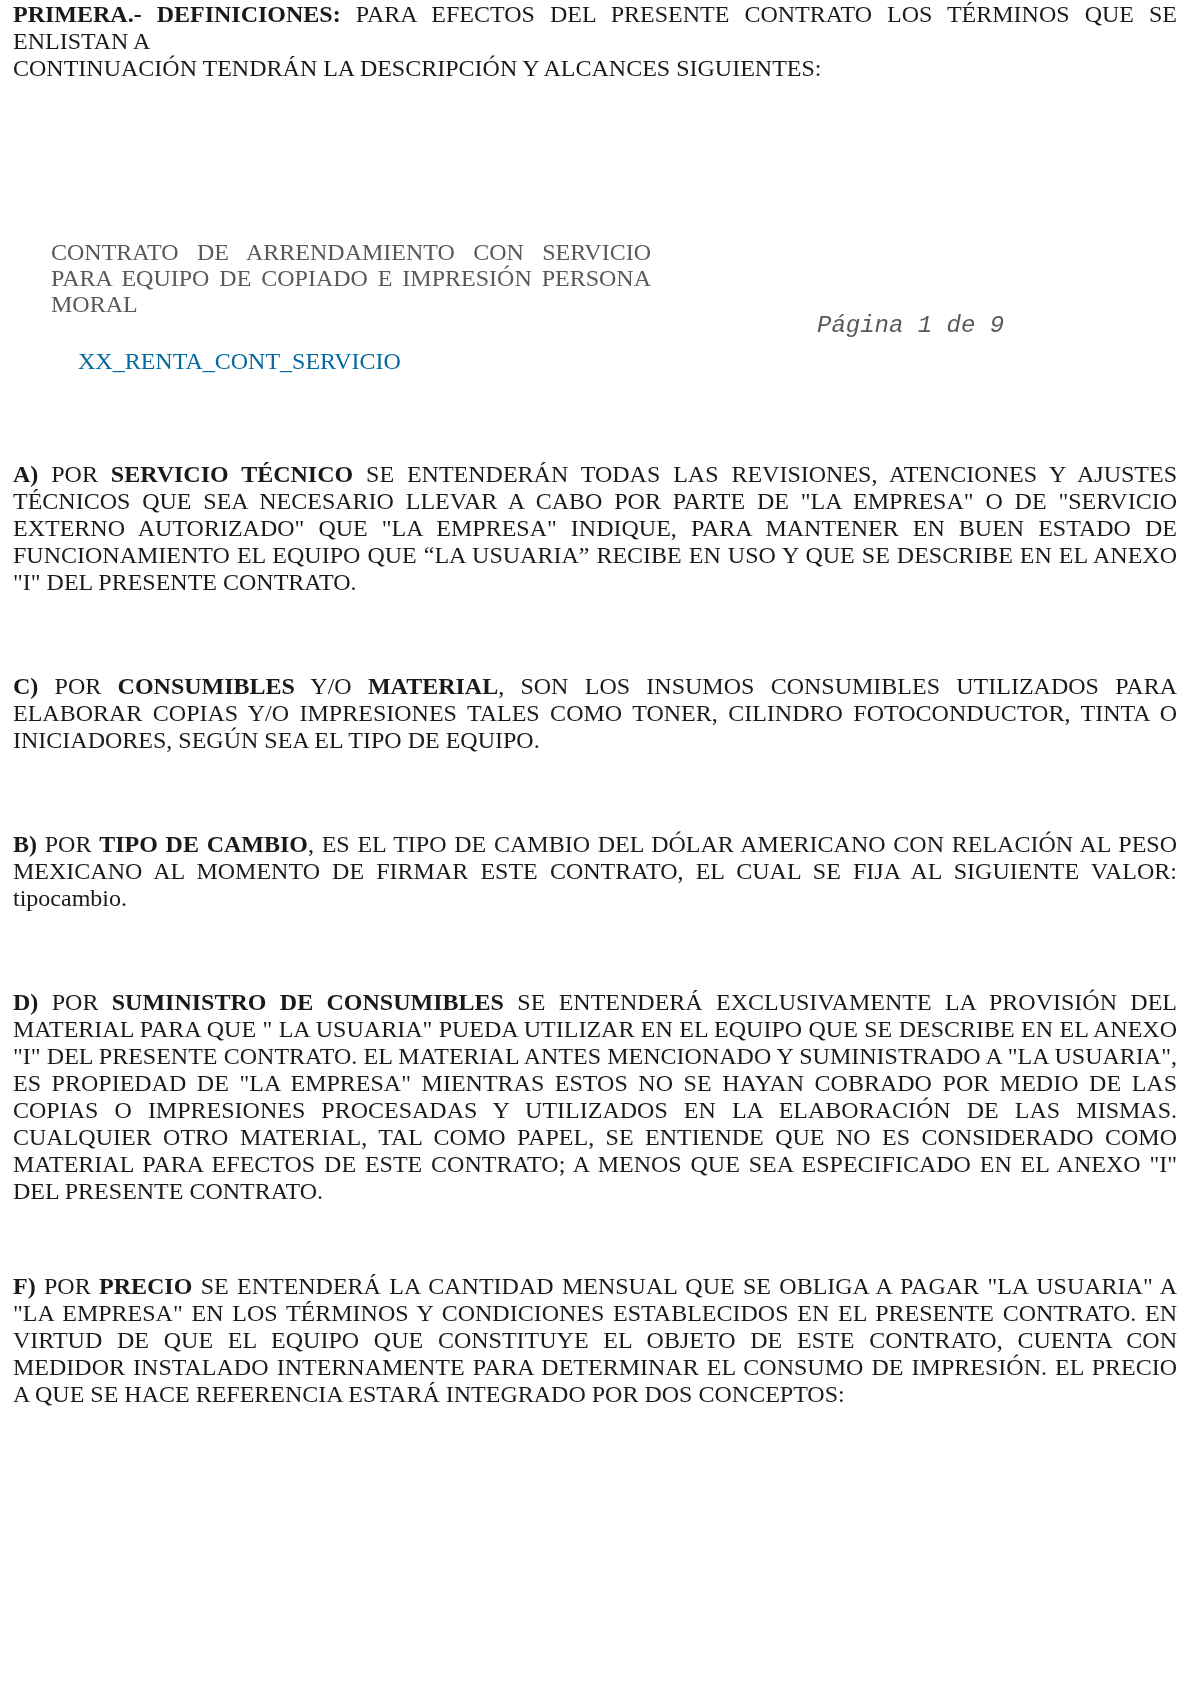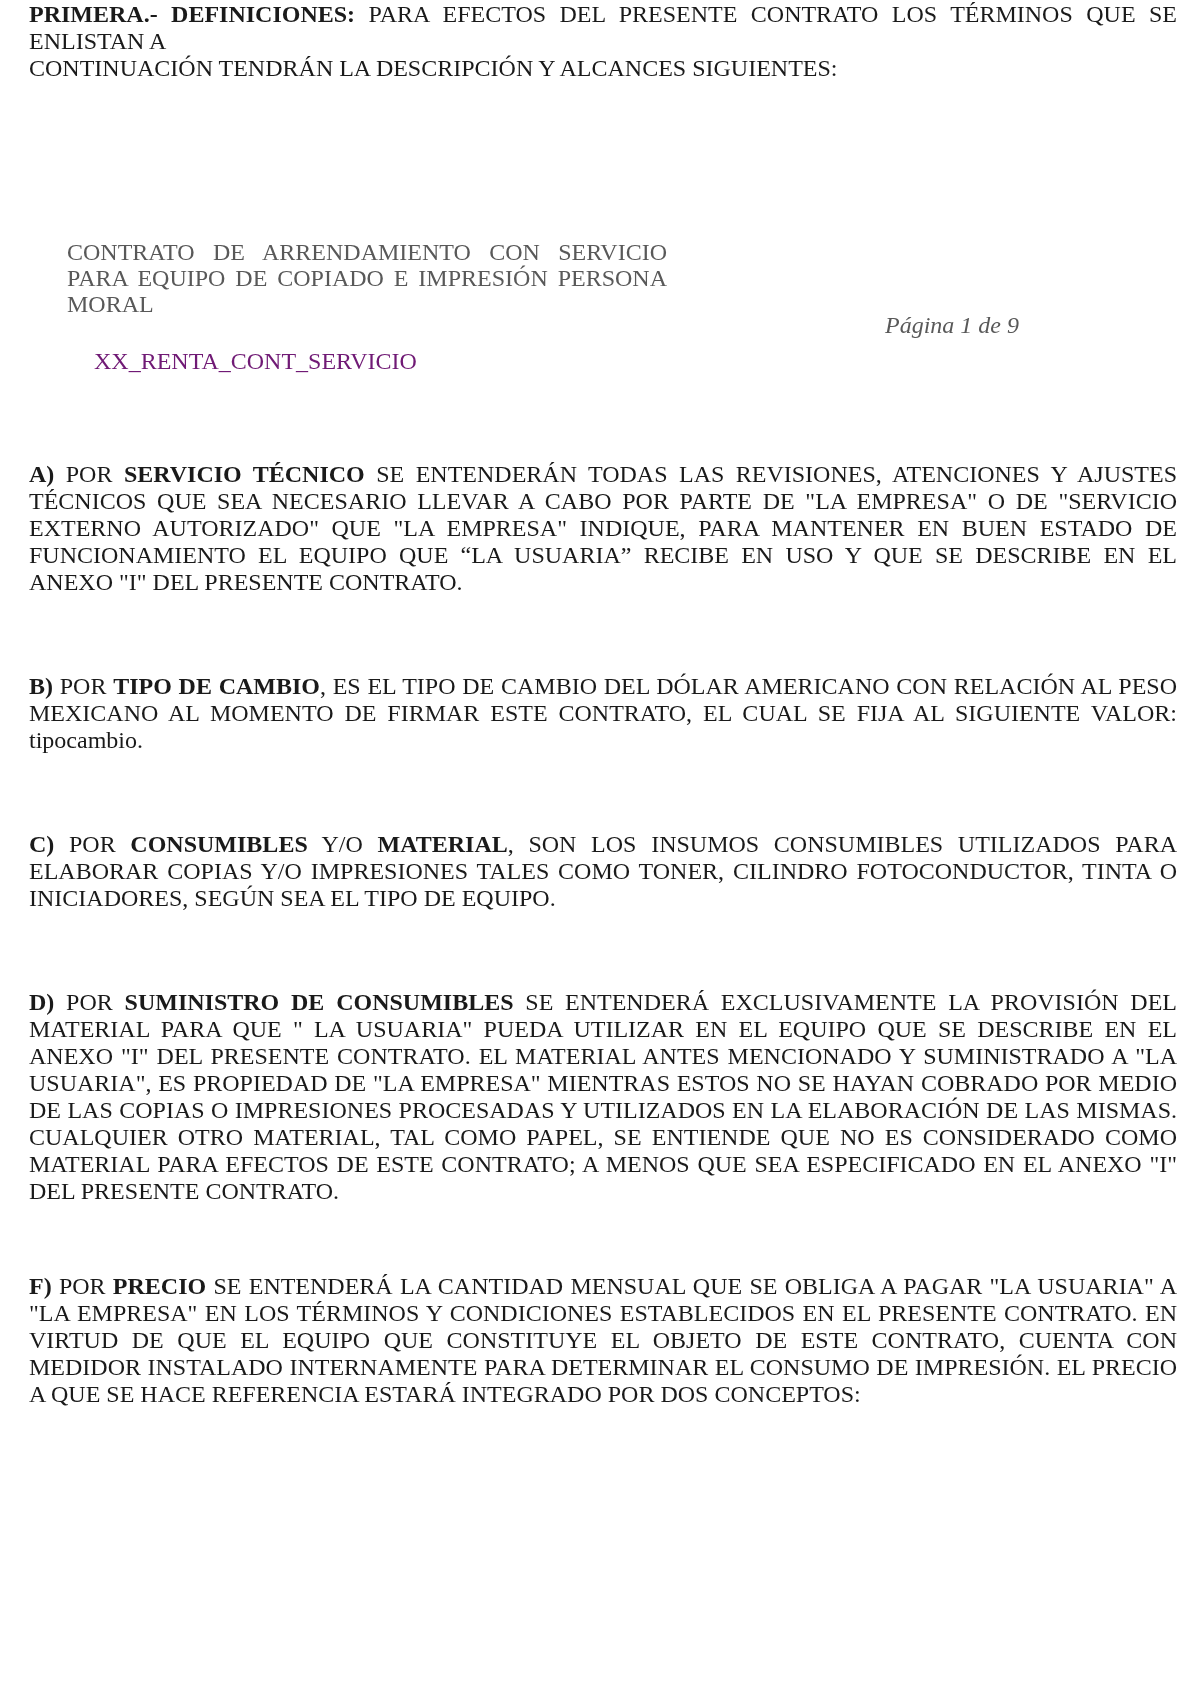--- a/index.html
+++ b/index.html
@@ -7,21 +7,21 @@
     padding: 0;
     background: #ffffff;
   }
   .page {
     position: relative;
     width: 1190px;
     height: 1684px;
     margin: 0;
     background: #ffffff;
     box-sizing: border-box;
-    padding: 1px 13px 0 29px;
+    padding: 1px 13px 0 13px;
     overflow: hidden;
     font-family: "Liberation Serif", "DejaVu Serif", serif;
     color: #1a1a1a;
   }
   .body-text {
     margin: 0;
     font-size: 24px;
     line-height: 27px;
     text-align: justify;
     color: #1a1a1a;
@@ -36,34 +36,35 @@
   .doc-title {
     width: 600px;
     margin-left: 38px;
     font-size: 24px;
     line-height: 26px;
     text-align: justify;
     color: #595959;
   }
   .page-label {
     position: absolute;
-    left: 856px;
+    left: 804px;
     top: 73px;
     font-size: 24px;
     line-height: 27px;
     font-style: italic;
     color: #595959;
     white-space: nowrap;
+    font-family: Liberation Mono, monospace;
   }
   .doc-code {
     margin-left: 65px;
     margin-top: 31px;
     font-size: 24px;
     line-height: 27px;
-    color: #701a75;
+    color: #0369a1;
   }
   .definitions { margin-top: 86px; }
   .definition { margin: 0 0 77px 0; }
   .definition.tight { margin-bottom: 68px; }
   b { font-weight: bold; }
 </style>
 </head>
 <body>
 
 <div class="page">
@@ -71,19 +72,19 @@
   <p class="body-text intro"><b>PRIMERA.- DEFINICIONES:</b><span> PARA EFECTOS DEL PRESENTE CONTRATO LOS TÉRMINOS QUE SE ENLISTAN A</span><br><span>CONTINUACIÓN TENDRÁN LA DESCRIPCIÓN Y ALCANCES SIGUIENTES:</span></p>
 
   <div class="header-block">
     <div class="doc-title">CONTRATO DE ARRENDAMIENTO CON SERVICIO PARA EQUIPO DE COPIADO E IMPRESIÓN PERSONA MORAL</div>
     <div class="page-label">Página 1 de 9</div>
     <div class="doc-code">XX_RENTA_CONT_SERVICIO</div>
   </div>
 
   <div class="definitions">
     <p class="body-text definition"><b>A)</b><span> POR </span><b>SERVICIO TÉCNICO</b><span> SE ENTENDERÁN TODAS LAS REVISIONES, ATENCIONES Y AJUSTES TÉCNICOS QUE SEA NECESARIO LLEVAR A CABO POR PARTE DE "LA EMPRESA" O DE "SERVICIO EXTERNO AUTORIZADO" QUE "LA EMPRESA" INDIQUE, PARA MANTENER EN BUEN ESTADO DE FUNCIONAMIENTO EL EQUIPO QUE “LA USUARIA” RECIBE EN USO Y QUE SE DESCRIBE EN EL ANEXO "I" DEL PRESENTE CONTRATO.</span></p>
+    <p class="body-text definition"><b>C)</b><span> POR </span><b>CONSUMIBLES</b><span> Y/O </span><b>MATERIAL</b><span>, SON LOS INSUMOS CONSUMIBLES UTILIZADOS PARA ELABORAR COPIAS Y/O IMPRESIONES TALES COMO TONER, CILINDRO FOTOCONDUCTOR, TINTA O INICIADORES, SEGÚN SEA EL TIPO DE EQUIPO.</span></p>
     <p class="body-text definition"><b>B)</b><span> POR </span><b>TIPO DE CAMBIO</b><span>, ES EL TIPO DE CAMBIO DEL DÓLAR AMERICANO CON RELACIÓN AL PESO MEXICANO AL MOMENTO DE FIRMAR ESTE CONTRATO, EL CUAL SE FIJA AL SIGUIENTE VALOR: tipocambio.</span></p>
-    <p class="body-text definition"><b>C)</b><span> POR </span><b>CONSUMIBLES</b><span> Y/O </span><b>MATERIAL</b><span>, SON LOS INSUMOS CONSUMIBLES UTILIZADOS PARA ELABORAR COPIAS Y/O IMPRESIONES TALES COMO TONER, CILINDRO FOTOCONDUCTOR, TINTA O INICIADORES, SEGÚN SEA EL TIPO DE EQUIPO.</span></p>
     <p class="body-text definition tight"><b>D)</b><span> POR </span><b>SUMINISTRO DE CONSUMIBLES</b><span> SE ENTENDERÁ EXCLUSIVAMENTE LA PROVISIÓN DEL MATERIAL PARA QUE " LA USUARIA" PUEDA UTILIZAR EN EL EQUIPO QUE SE DESCRIBE EN EL ANEXO "I" DEL PRESENTE CONTRATO. EL MATERIAL ANTES MENCIONADO Y SUMINISTRADO A "LA USUARIA", ES PROPIEDAD DE "LA EMPRESA" MIENTRAS ESTOS NO SE HAYAN COBRADO POR MEDIO DE LAS COPIAS O IMPRESIONES PROCESADAS Y UTILIZADOS EN LA ELABORACIÓN DE LAS MISMAS. CUALQUIER OTRO MATERIAL, TAL COMO PAPEL, SE ENTIENDE QUE NO ES CONSIDERADO COMO MATERIAL PARA EFECTOS DE ESTE CONTRATO; A MENOS QUE SEA ESPECIFICADO EN EL ANEXO "I" DEL PRESENTE CONTRATO.</span></p>
     <p class="body-text definition"><b>F)</b><span> POR </span><b>PRECIO</b><span> SE ENTENDERÁ LA CANTIDAD MENSUAL QUE SE OBLIGA A PAGAR "LA USUARIA" A "LA EMPRESA" EN LOS TÉRMINOS Y CONDICIONES ESTABLECIDOS EN EL PRESENTE CONTRATO. EN VIRTUD DE QUE EL EQUIPO QUE CONSTITUYE EL OBJETO DE ESTE CONTRATO, CUENTA CON MEDIDOR INSTALADO INTERNAMENTE PARA DETERMINAR EL CONSUMO DE IMPRESIÓN. EL PRECIO A QUE SE HACE REFERENCIA ESTARÁ INTEGRADO POR DOS CONCEPTOS:</span></p>
   </div>
 
 </div>
 
 </body></html>

